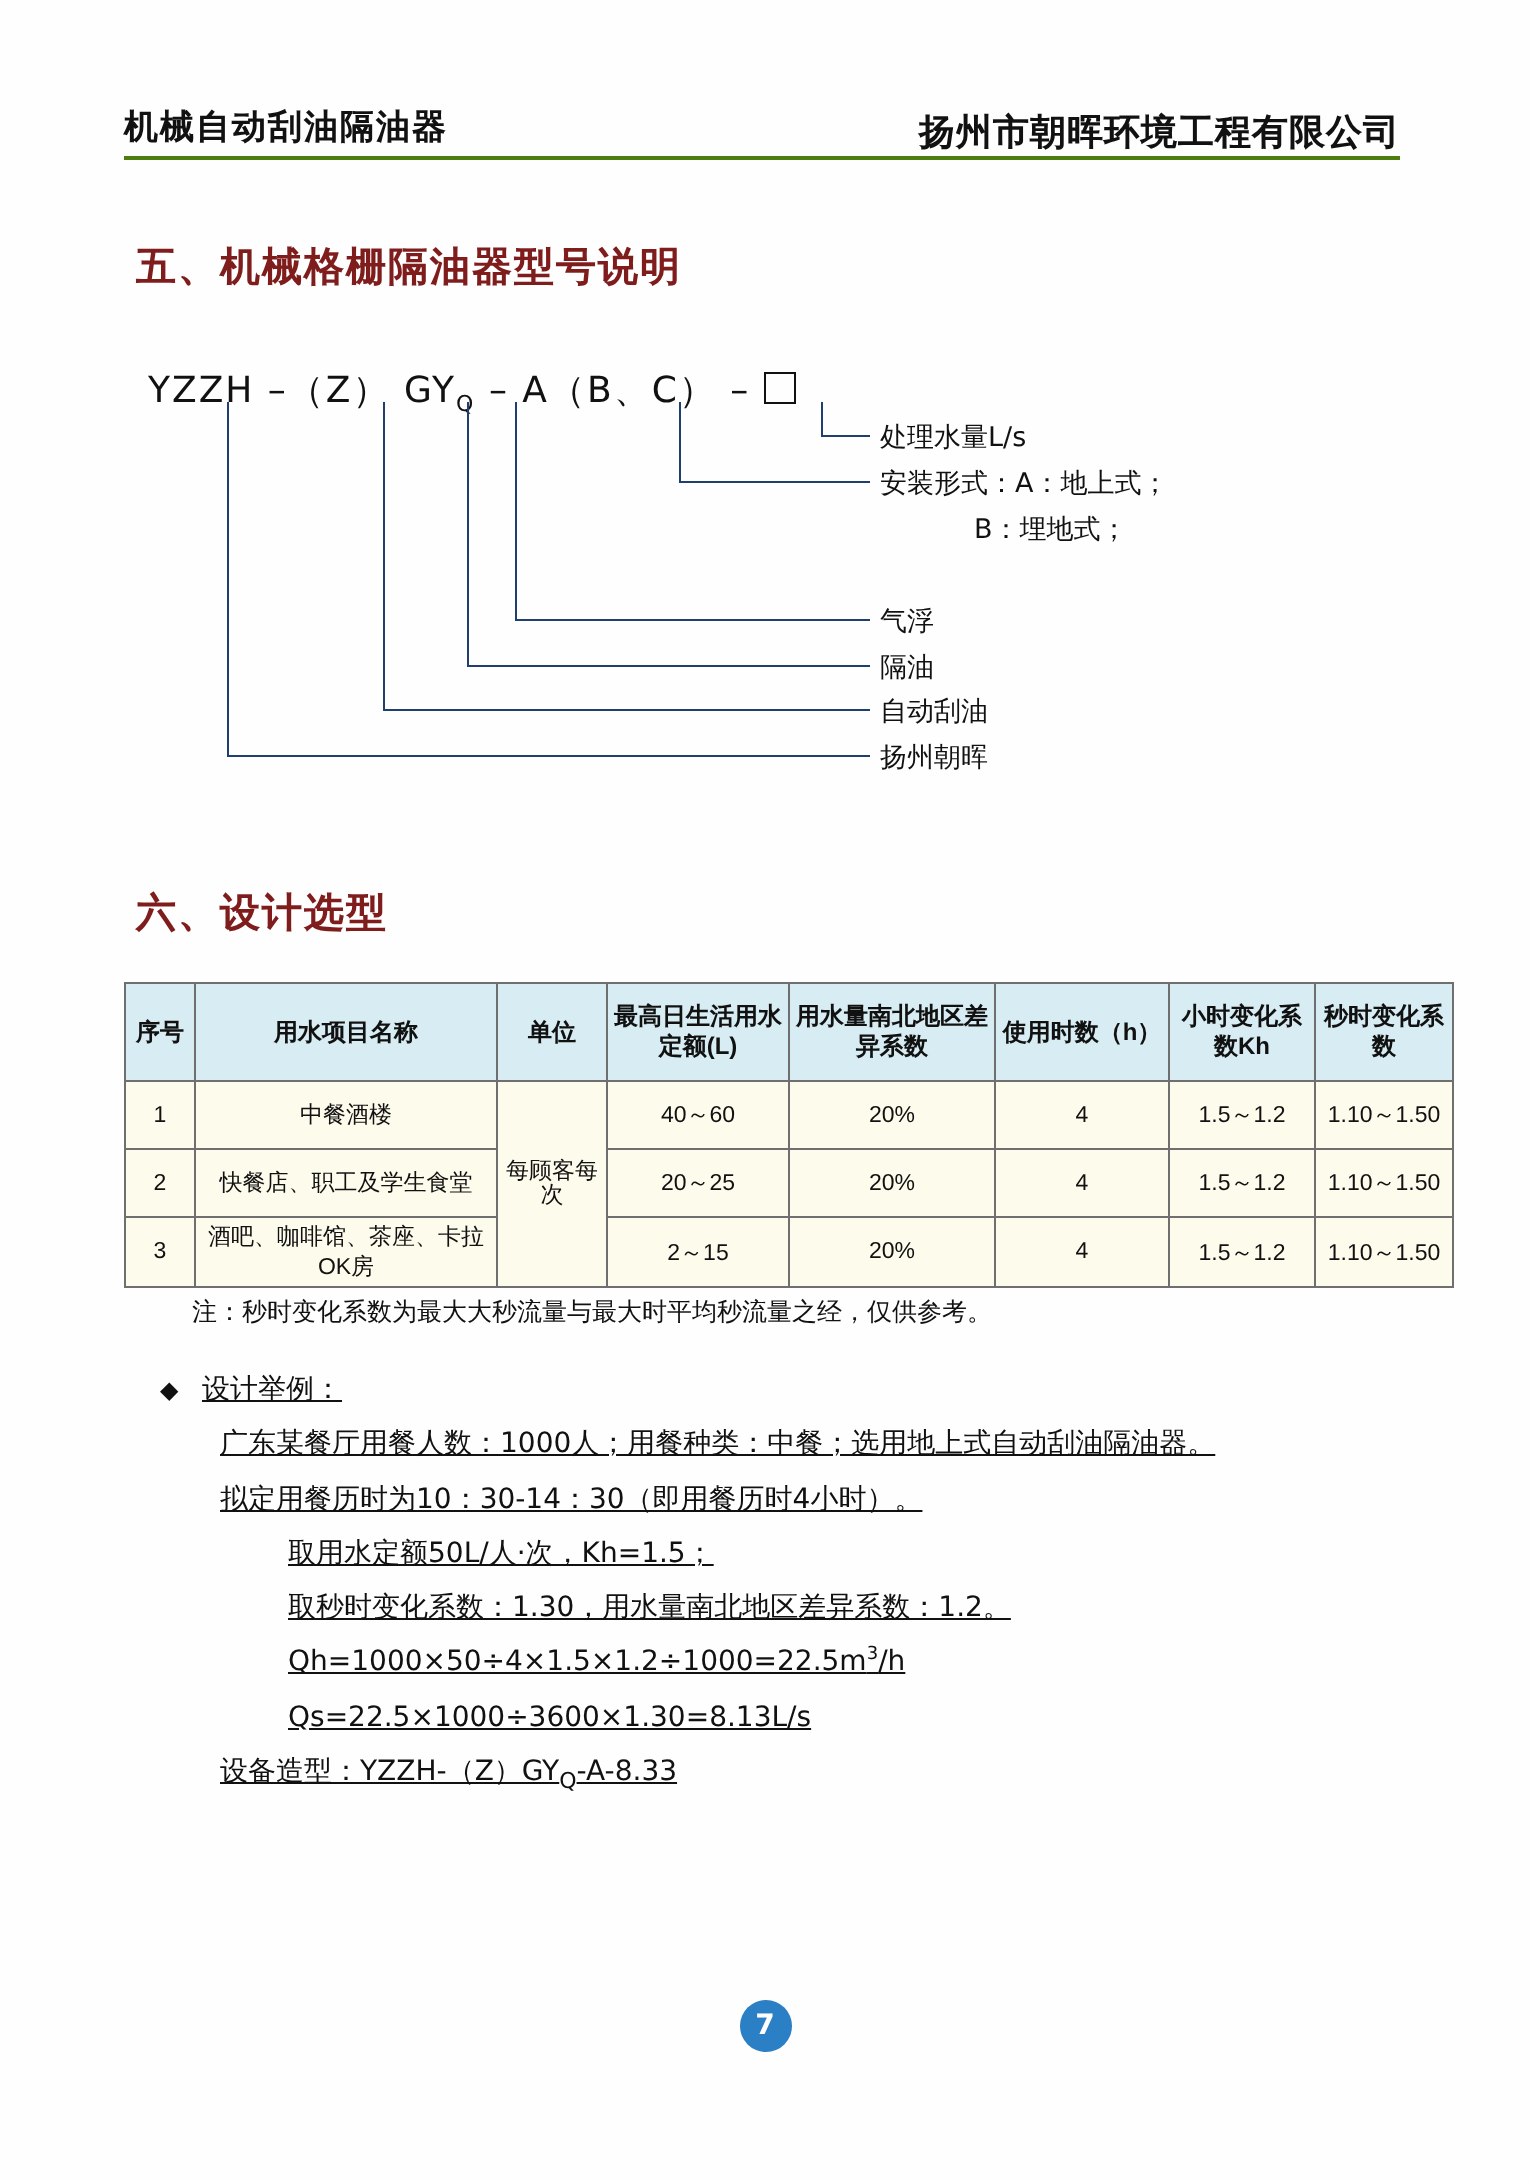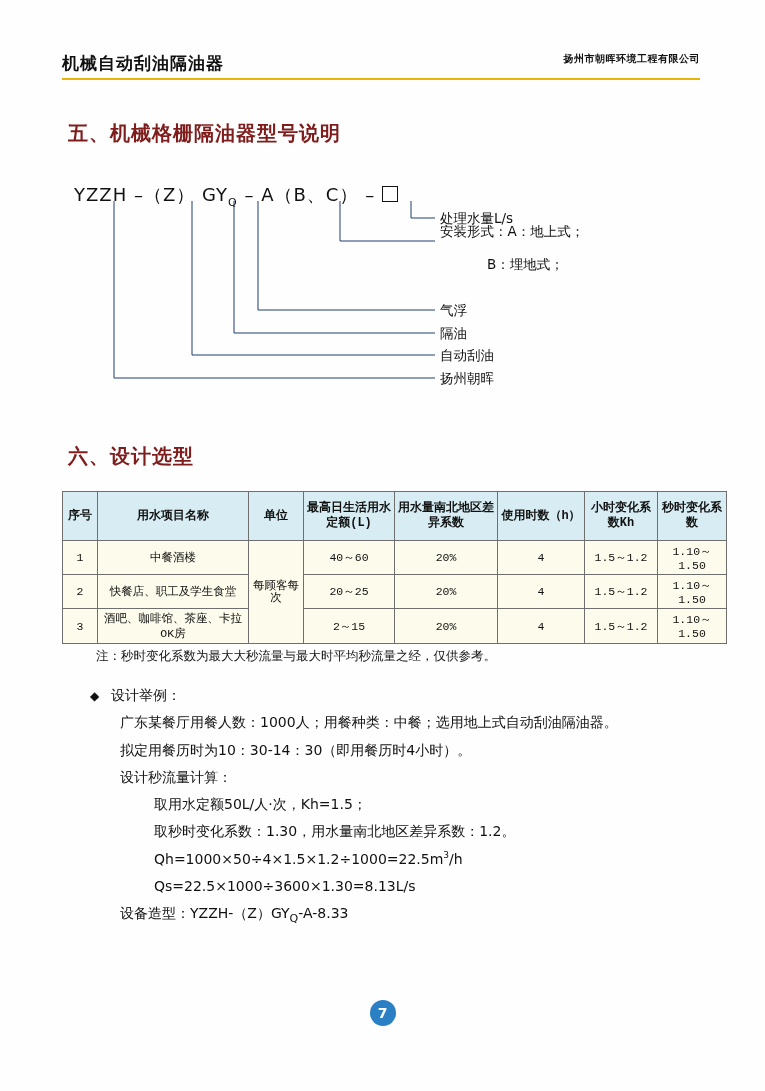--- a/index.html
+++ b/index.html
@@ -23,40 +23,40 @@
     background: #fefefe;
   }
 
   
   .header {
     position: absolute;
     left: 62px;
     top: 46px;
     width: 638px;
     height: 32px;
-    border-bottom: 2px solid #eab308;
+    border-bottom: 2px solid #4d7c0f;
     display: flex;
     align-items: flex-end;
     justify-content: space-between;
   }
   .header-title {
     font-family: "DejaVu Sans", sans-serif;
     font-size: 17px;
     font-weight: bold;
     letter-spacing: 1px;
     color: #111;
     padding-bottom: 3px;
   }
   .header-company {
     font-family: "DejaVu Sans", sans-serif;
-    font-size: 10px;
+    font-size: 18px;
     font-weight: bold;
     letter-spacing: 0.5px;
     color: #111;
-    padding-bottom: 12px;
+    padding-bottom: 0;
   }
 
   
   .section-heading {
     position: absolute;
     font-family: "DejaVu Sans", sans-serif;
     font-size: 20px;
     font-weight: bold;
     color: #7f1d1d;
     letter-spacing: 1px;
@@ -110,21 +110,21 @@
   
   .table-wrap {
     position: absolute;
     left: 62px;
     top: 491px;
     width: 640px;
   }
   table.spec {
     border-collapse: collapse;
     width: 640px;
-    font-family: Liberation Mono, monospace;
+    font-family: Liberation Sans, sans-serif;
     table-layout: fixed;
   }
   table.spec th, table.spec td {
     border: 1px solid #6f6f6f;
     text-align: center;
     vertical-align: middle;
     font-size: 11.5px;
     color: #111;
     padding: 2px 1px;
   }
@@ -160,27 +160,28 @@
     font-family: "DejaVu Sans", sans-serif;
     font-size: 12.5px;
     color: #111;
     white-space: nowrap;
     text-align: right;
   }
 
   
   .example {
     position: absolute;
-    left: 90px;
+    left: 80px;
     top: 682px;
     width: 620px;
     font-family: "DejaVu Sans", sans-serif;
     font-size: 14px;
     color: #111;
     line-height: 1.95;
+    text-decoration: underline;
   }
   .example .bullet {
     display: inline-block;
     width: 13px;
     margin-right: 8px;
     color: #111;
     font-size: 12px;
   }
   .ind1 { margin-left: 30px; }
   .ind2 { margin-left: 64px; }
@@ -237,21 +238,21 @@
 
         <path d="M172 26 L172 158 L373 158"></path>
 
         <path d="M130 26 L130 180 L373 180"></path>
 
         <path d="M52 26 L52 203 L373 203"></path>
       </g>
     </svg>
 
     <div class="lbl" style="left:378px; top:35px;">处理水量L/s</div>
-    <div class="lbl" style="left:378px; top:48px;">安装形式：A：地上式；</div>
+    <div class="lbl" style="left:378px; top:58px;">安装形式：A：地上式；</div>
     <div class="lbl" style="left:425px; top:81px;">B：埋地式；</div>
     <div class="lbl" style="left:378px; top:127px;">气浮</div>
     <div class="lbl" style="left:378px; top:150px;">隔油</div>
     <div class="lbl" style="left:378px; top:172px;">自动刮油</div>
     <div class="lbl" style="left:378px; top:195px;">扬州朝晖</div>
   </div>
 
   <div class="section-heading" id="sec6">六、设计选型</div>
 
   <div class="table-wrap">
@@ -304,21 +305,20 @@
   </div>
 
   <div class="note">注：秒时变化系数为最大大秒流量与最大时平均秒流量之经，仅供参考。</div>
 
   <div class="example">
     <div>
       <span class="bullet">◆</span><span>设计举例：</span>
     </div>
     <div class="ind1">广东某餐厅用餐人数：1000人；用餐种类：中餐；选用地上式自动刮油隔油器。</div>
     <div class="ind1">拟定用餐历时为10：30-14：30（即用餐历时4小时）。</div>
-    <div class="ind1">设计秒流量计算：</div>
     <div class="ind2">取用水定额50L/人·次，Kh=1.5；</div>
     <div class="ind2">取秒时变化系数：1.30，用水量南北地区差异系数：1.2。</div>
     <div class="ind2"><span>Qh=1000×50÷4×1.5×1.2÷1000=22.5m</span><sup class="sup">3</sup><span>/h</span></div>
     <div class="ind2">Qs=22.5×1000÷3600×1.30=8.13L/s</div>
     <div class="ind1"><span>设备造型：YZZH-（Z）GY</span><span class="sub" style="font-size:11px;vertical-align:sub;">Q</span><span>-A-8.33</span></div>
   </div>
 
   <div class="page-num">7</div>
 
 </div>

